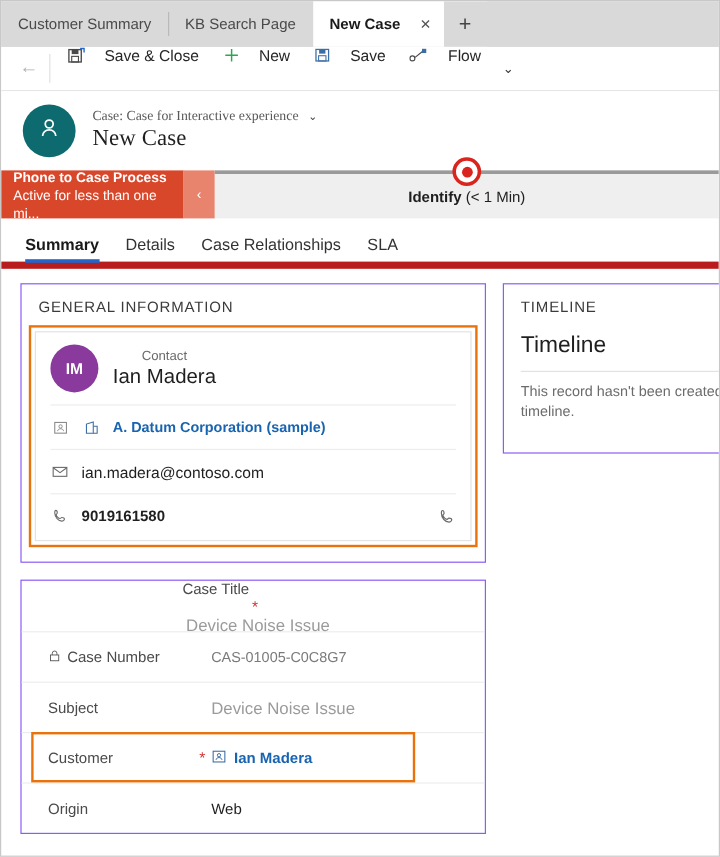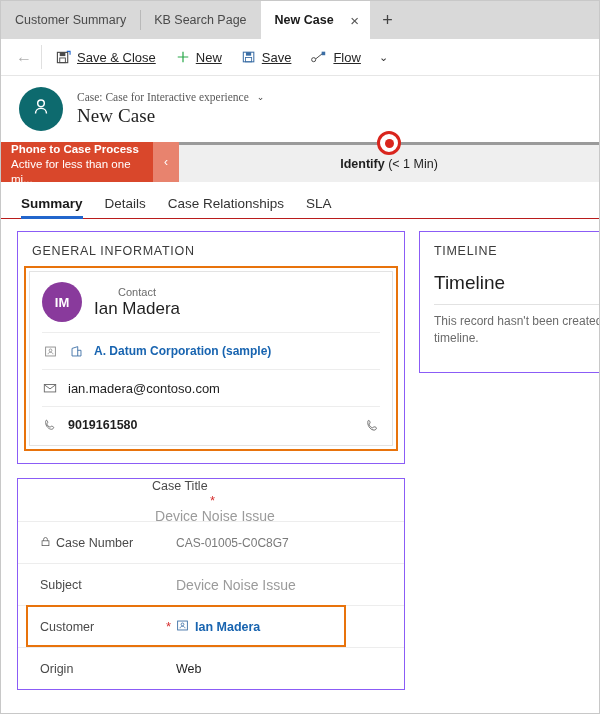--- a/index.html
+++ b/index.html
@@ -100,28 +100,27 @@
     font-size: 16px;
   }
   .cmd-sep {
     width: 1px;
     align-self: stretch;
     margin: 6px 4px 6px 0;
     background: #e0e0e0;
   }
   .cmd-btn {
     display: flex;
-    align-items: center;
-    gap: 6px;
+    align-items: flex-start;
+    gap: 16px;
     padding: 0 10px;
     height: 36px;
     font-size: 13px;
     color: #262626;
     white-space: nowrap;
-    text-decoration: underline;
   }
   .cmd-btn .ico { display: flex; align-items: center; }
   .cmd-chevron {
     padding: 0 8px;
     height: 36px;
     display: flex;
     align-items: center;
     color: #333;
     font-size: 11px;
   }
@@ -224,21 +223,21 @@
     background: #d9251d;
     display: block;
   }
 
   
   .formtabs {
     height: 36px;
     display: flex;
     align-items: flex-end;
     padding: 0 20px;
-    border-bottom: 1px solid #b91c1c;
+    border-bottom: 6px solid #b91c1c;
     background: #ffffff;
     gap: 22px;
   }
   .ftab {
     font-size: 13.5px;
     color: #333333;
     padding-bottom: 7px;
     position: relative;
     white-space: nowrap;
   }

